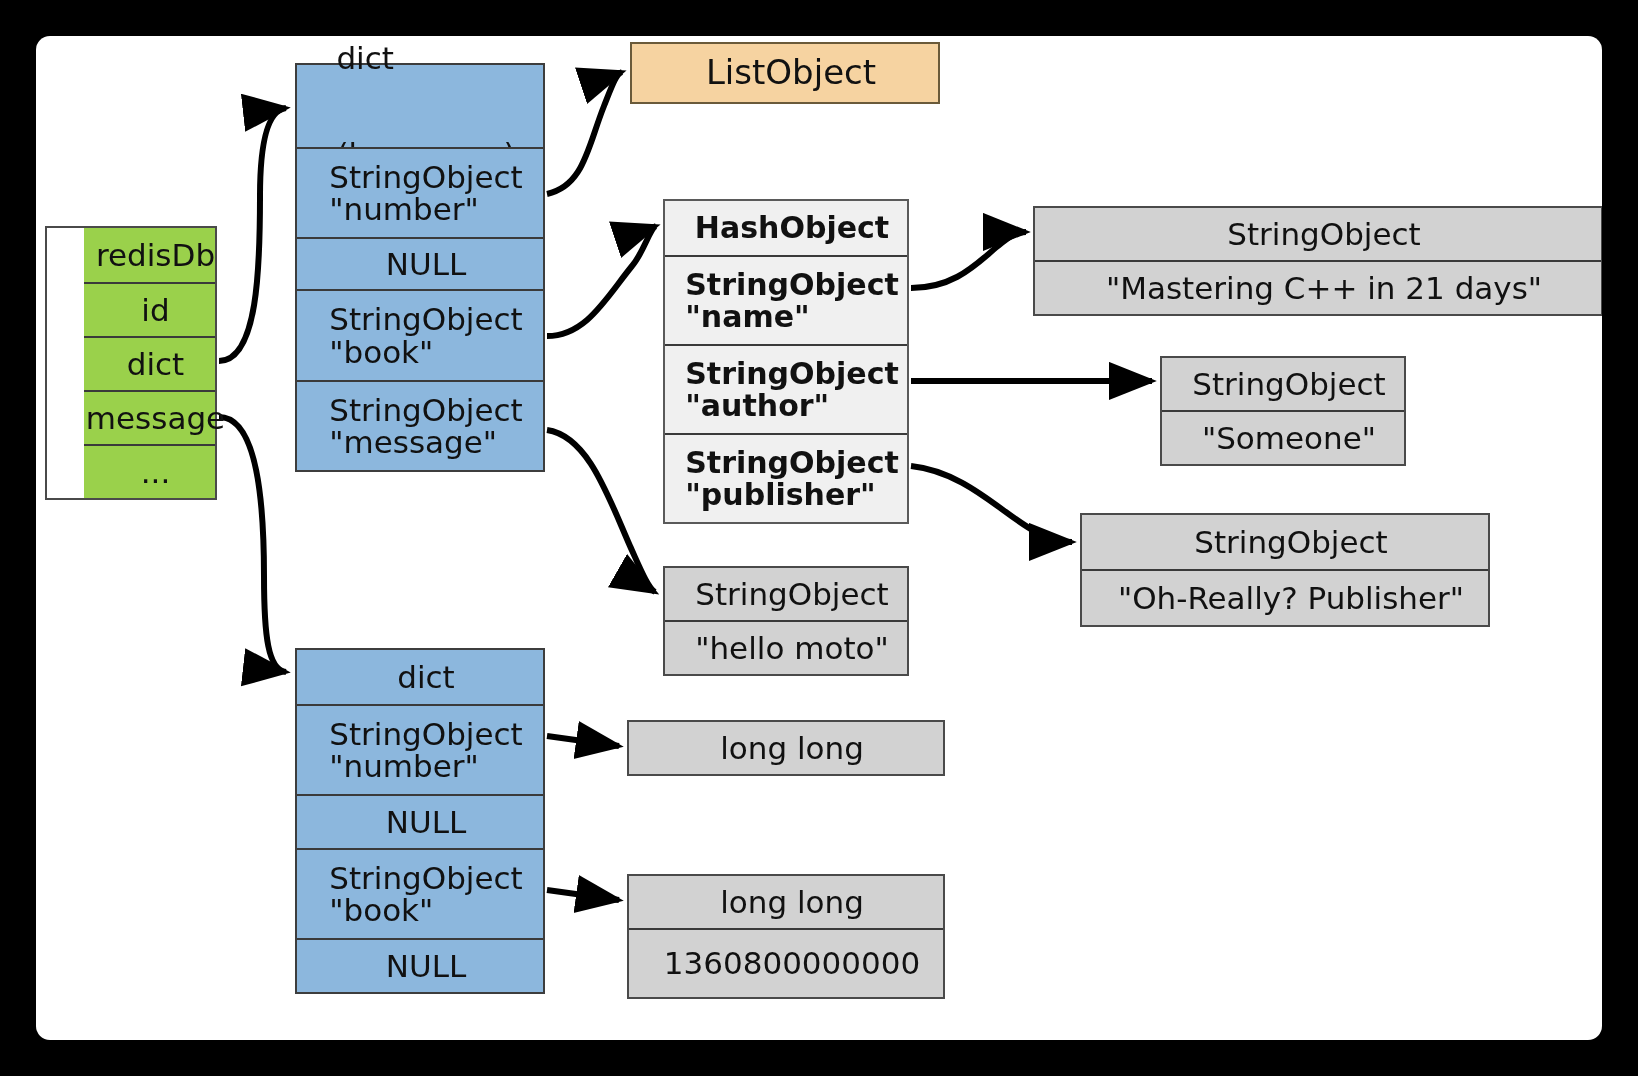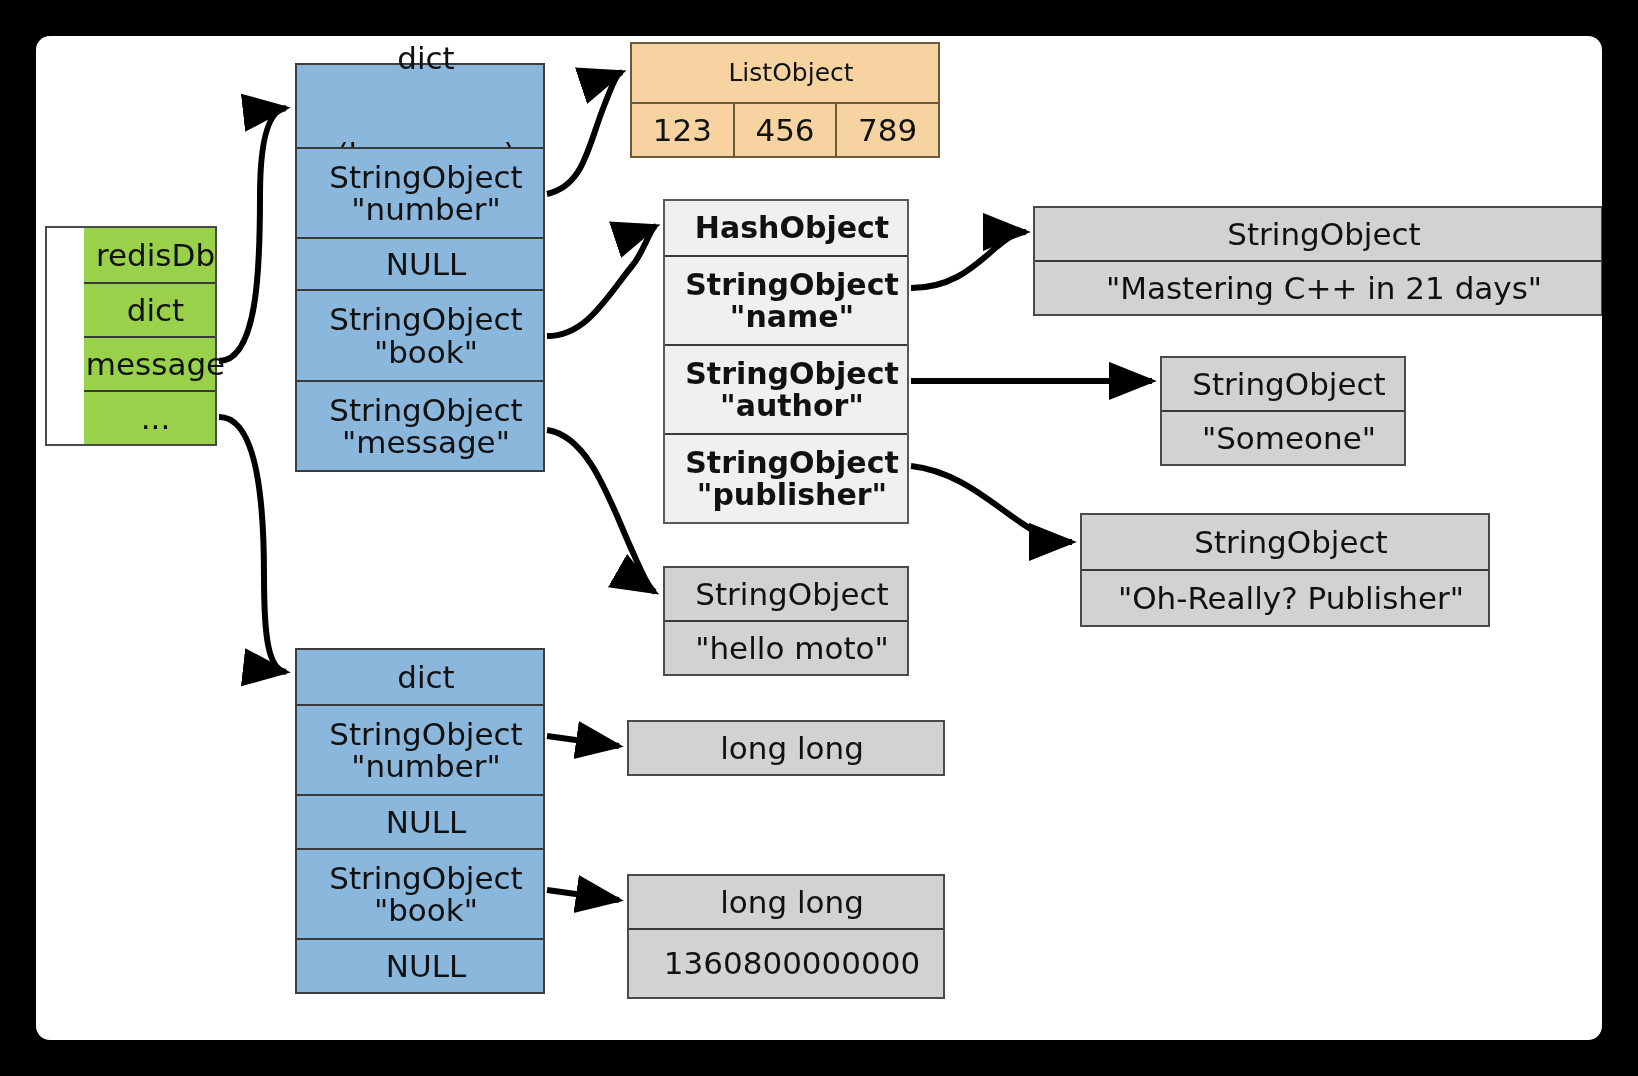--- a/index.html
+++ b/index.html
@@ -31,21 +31,20 @@
     box-sizing: border-box;
     border: 2px solid #3a3a3a;
     display: flex;
     flex-direction: column;
   }
   .node .row {
     box-sizing: border-box;
     display: flex;
     align-items: center;
     justify-content: center;
-    text-align: center;
     line-height: 1.04;
     color: #111111;
     white-space: pre;
     padding-left: 12px;
   }
   .node .row + .row {
     border-top: 2px solid #3a3a3a;
   }
 
   
@@ -66,21 +65,21 @@
 
   #keyspace         { left: 259px; top: 27px;  width: 250px; }
   #keyspace .row    { font-size: 31px; }
   #keyspace .r0     { height: 82px; }
   #keyspace .r1     { height: 90px; }
   #keyspace .r2     { height: 52px; }
   #keyspace .r3     { height: 91px; }
   #keyspace .r4     { height: 90px; }
 
   #listobject        { left: 594px; top: 6px;  width: 310px; }
-  #listobject .hdr   { height: 58px; font-size: 25px; }
+  #listobject .hdr   { height: 58px; font-size: 34px; }
   #listobject .cells { display: flex; height: 52px; border-top: 2px solid #6a5a3a; }
   #listobject .cell  { flex: 1; display: flex; align-items: center; justify-content: center;
                        background: #f6d3a1; font-size: 31px; color: #111; }
   #listobject .cell + .cell { border-left: 2px solid #6a5a3a; }
 
   #hashobject      { left: 627px; top: 163px; width: 246px; font-weight: bold; }
   #hashobject .row { font-size: 30px; }
   #hashobject .r0  { height: 54px; }
   #hashobject .r1,
   #hashobject .r2,
@@ -155,20 +154,21 @@
       <path d="M875,430 C930,436 966,478 1000,496 C1020,506 1028,506 1036,506"></path>
 
       <path d="M511,700 L583,710"></path>
 
       <path d="M511,854 L583,864"></path>
     </g>
   </svg>
 
   <div class="node green" id="redisdb">
     <div class="row">redisDb</div>
+    <div class="row">id</div>
     <div class="row">dict</div>
     <div class="row">message</div>
     <div class="row">...</div>
   </div>
 
   <div class="node blue" id="keyspace">
     <div class="row r0">
       <div>
         <div>dict</div>
         <div>(key space)</div>
@@ -178,25 +178,20 @@
 "number"</div>
     <div class="row r2">NULL</div>
     <div class="row r3">StringObject
 "book"</div>
     <div class="row r4">StringObject
 "message"</div>
   </div>
 
   <div class="node orange" id="listobject">
     <div class="row hdr">ListObject</div>
-    <div class="cells">
-      <div class="cell">123</div>
-      <div class="cell">456</div>
-      <div class="cell">789</div>
-    </div>
   </div>
 
   <div class="node white" id="hashobject">
     <div class="row r0">HashObject</div>
     <div class="row r1">StringObject
 "name"</div>
     <div class="row r2">StringObject
 "author"</div>
     <div class="row r3">StringObject
 "publisher"</div>

